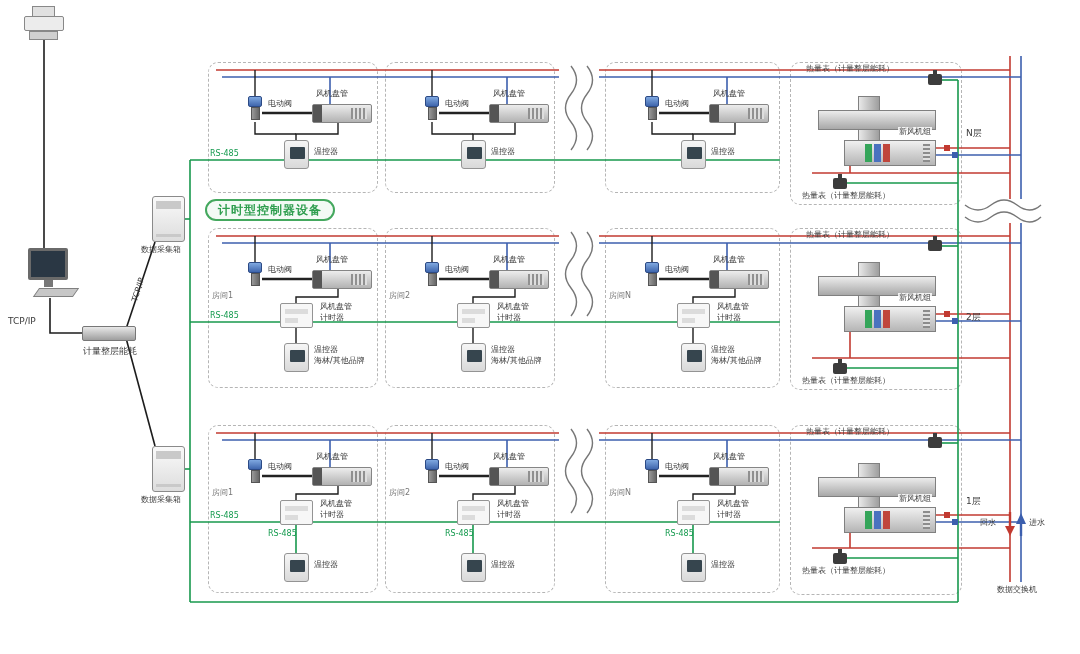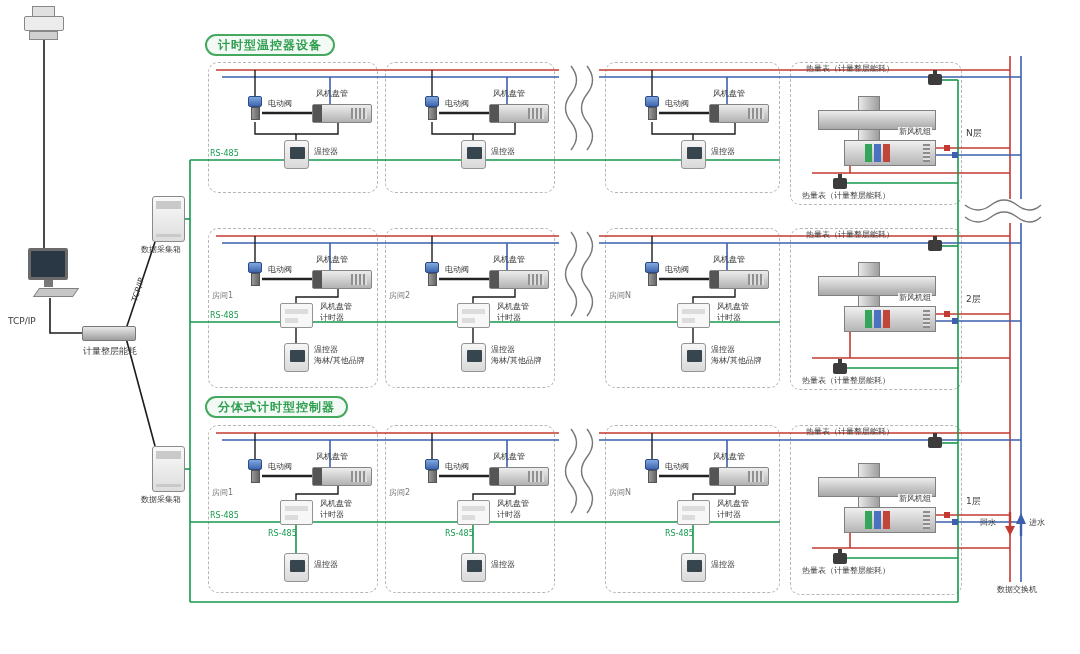--- a/index.html
+++ b/index.html
@@ -212,22 +212,21 @@
     </div>
   <div class="l" style="left:8px;top:316px">TCP/IP</div>
   <div class="sw" style="left:82px;top:326px"></div>
   <div class="l" style="left:83px;top:346px">计量整层能耗</div>
   <div class="l ls" style="left:130px;top:300px;transform:rotate(-72deg);transform-origin:left top">TCP/IP</div>
   <div class="daq" style="left:152px;top:196px"></div>
   <div class="l ls" style="left:141px;top:245px">数据采集箱</div>
   <div class="daq" style="left:152px;top:446px"></div>
   <div class="l ls" style="left:141px;top:495px">数据采集箱</div>
 
-  <div class="badge" style="left:205px;top:34px">计时型温控器设备</div>
-  <div class="badge" style="left:205px;top:396px">分体式计时型控制器</div>
+  <div class="badge" style="left:205px;top:199px">计时型控制器设备</div>
 
   <div class="l ls lg" style="left:210px;top:149px">RS-485</div>
   <div class="l ls lg" style="left:210px;top:311px">RS-485</div>
   <div class="l ls lg" style="left:210px;top:511px">RS-485</div>
 
   <div class="valve" style="left:246px;top:96px">
       <i class="vc"></i>
       <i class="vb"></i>
     </div>
   <div class="l ls" style="left:268px;top:99px">电动阀</div>
@@ -371,21 +370,21 @@
       <i class="un">
         <i class="s1"></i>
         <i class="s2"></i>
         <i class="s3"></i>
         <i class="gr"></i>
       </i>
     </div>
   <div class="l ls ahl" style="left:898px;top:293px">新风机组</div>
   <div class="meter" style="left:833px;top:363px"></div>
   <div class="l ls" style="left:802px;top:376px">热量表（计量整层能耗）</div>
-  <div class="l" style="left:966px;top:294px">2层</div>
+  <div class="l" style="left:966px;top:312px">2层</div>
 
   <div class="l ls" style="left:806px;top:427px">热量表（计量整层能耗）</div>
   <div class="meter" style="left:928px;top:437px"></div>
   <div class="ahu" style="left:818px;top:463px">
       <i class="dv"></i>
       <i class="dh"></i>
       <i class="un">
         <i class="s1"></i>
         <i class="s2"></i>
         <i class="s3"></i>

